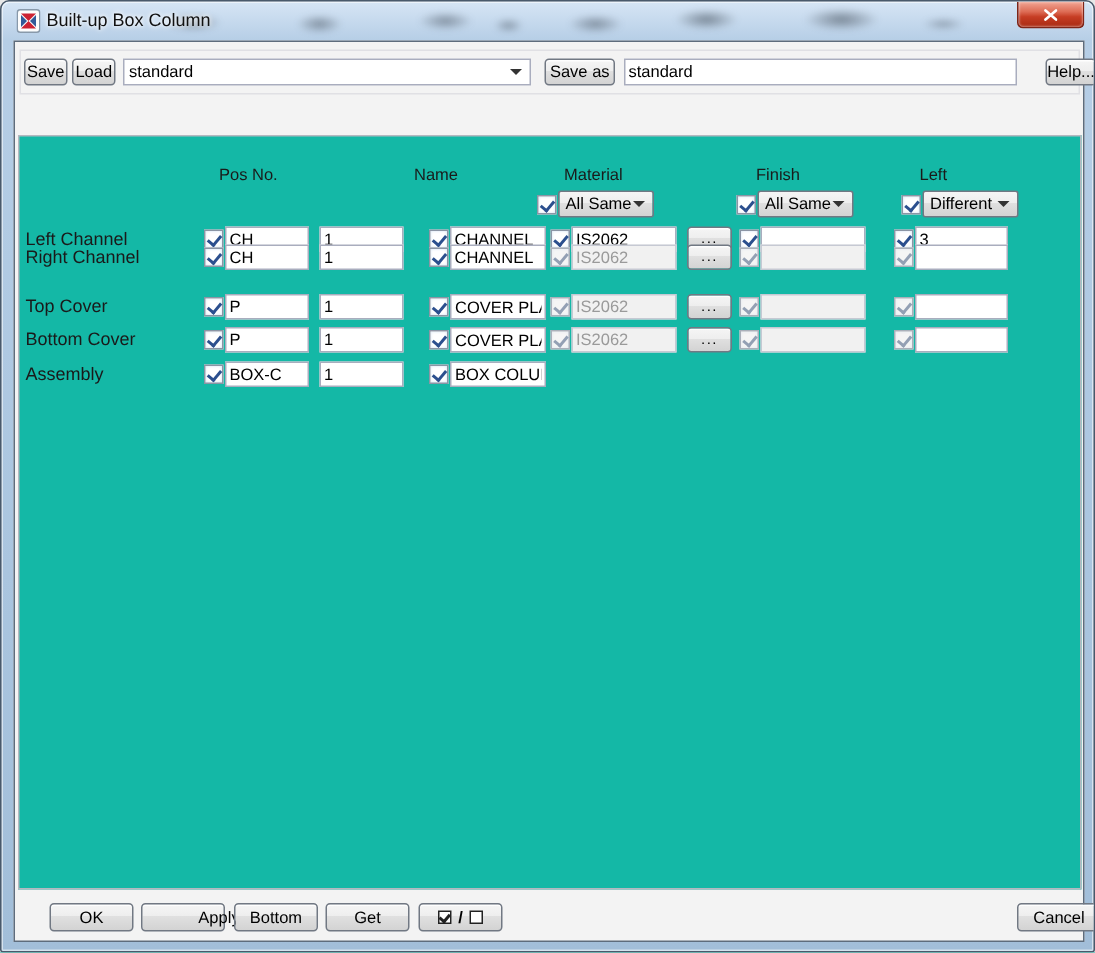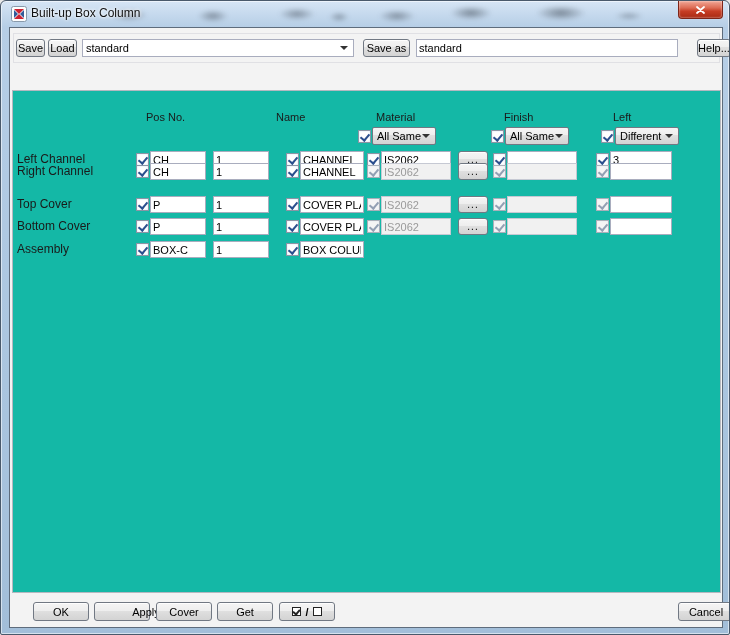--- a/index.html
+++ b/index.html
@@ -257,21 +257,21 @@
         <input class="field" style="left: 137px; width: 56px;" spellcheck="false" value="BOX-C">
         <input class="field" style="left: 200px; width: 56px;" spellcheck="false" value="1">
         <span class="cb" style="left:273px;"></span>
         <input class="field" style="left: 287px; width: 64px;" spellcheck="false" value="BOX COLUMN">
       </div>
 
     </div>
 
     <button class="btn footer-btn" style="left:6px;">OK</button>
     <button class="btn footer-btn" style="left:67px;padding-left:48px;">Apply</button>
-    <button class="btn footer-btn" style="left:129px;">Cover</button>
+    <button class="btn footer-btn" style="left:129px;">Bottom</button>
     <button class="btn footer-btn" style="left:190px;">Get</button>
     <button class="btn footer-btn" style="left:252px;">
       <span class="mini-cb checked"></span>
       <span class="slash">/</span>
       <span class="mini-cb"></span>
     </button>
     <button class="btn footer-btn" style="left:651px;">Cancel</button>
 
   </div>
 </div>

